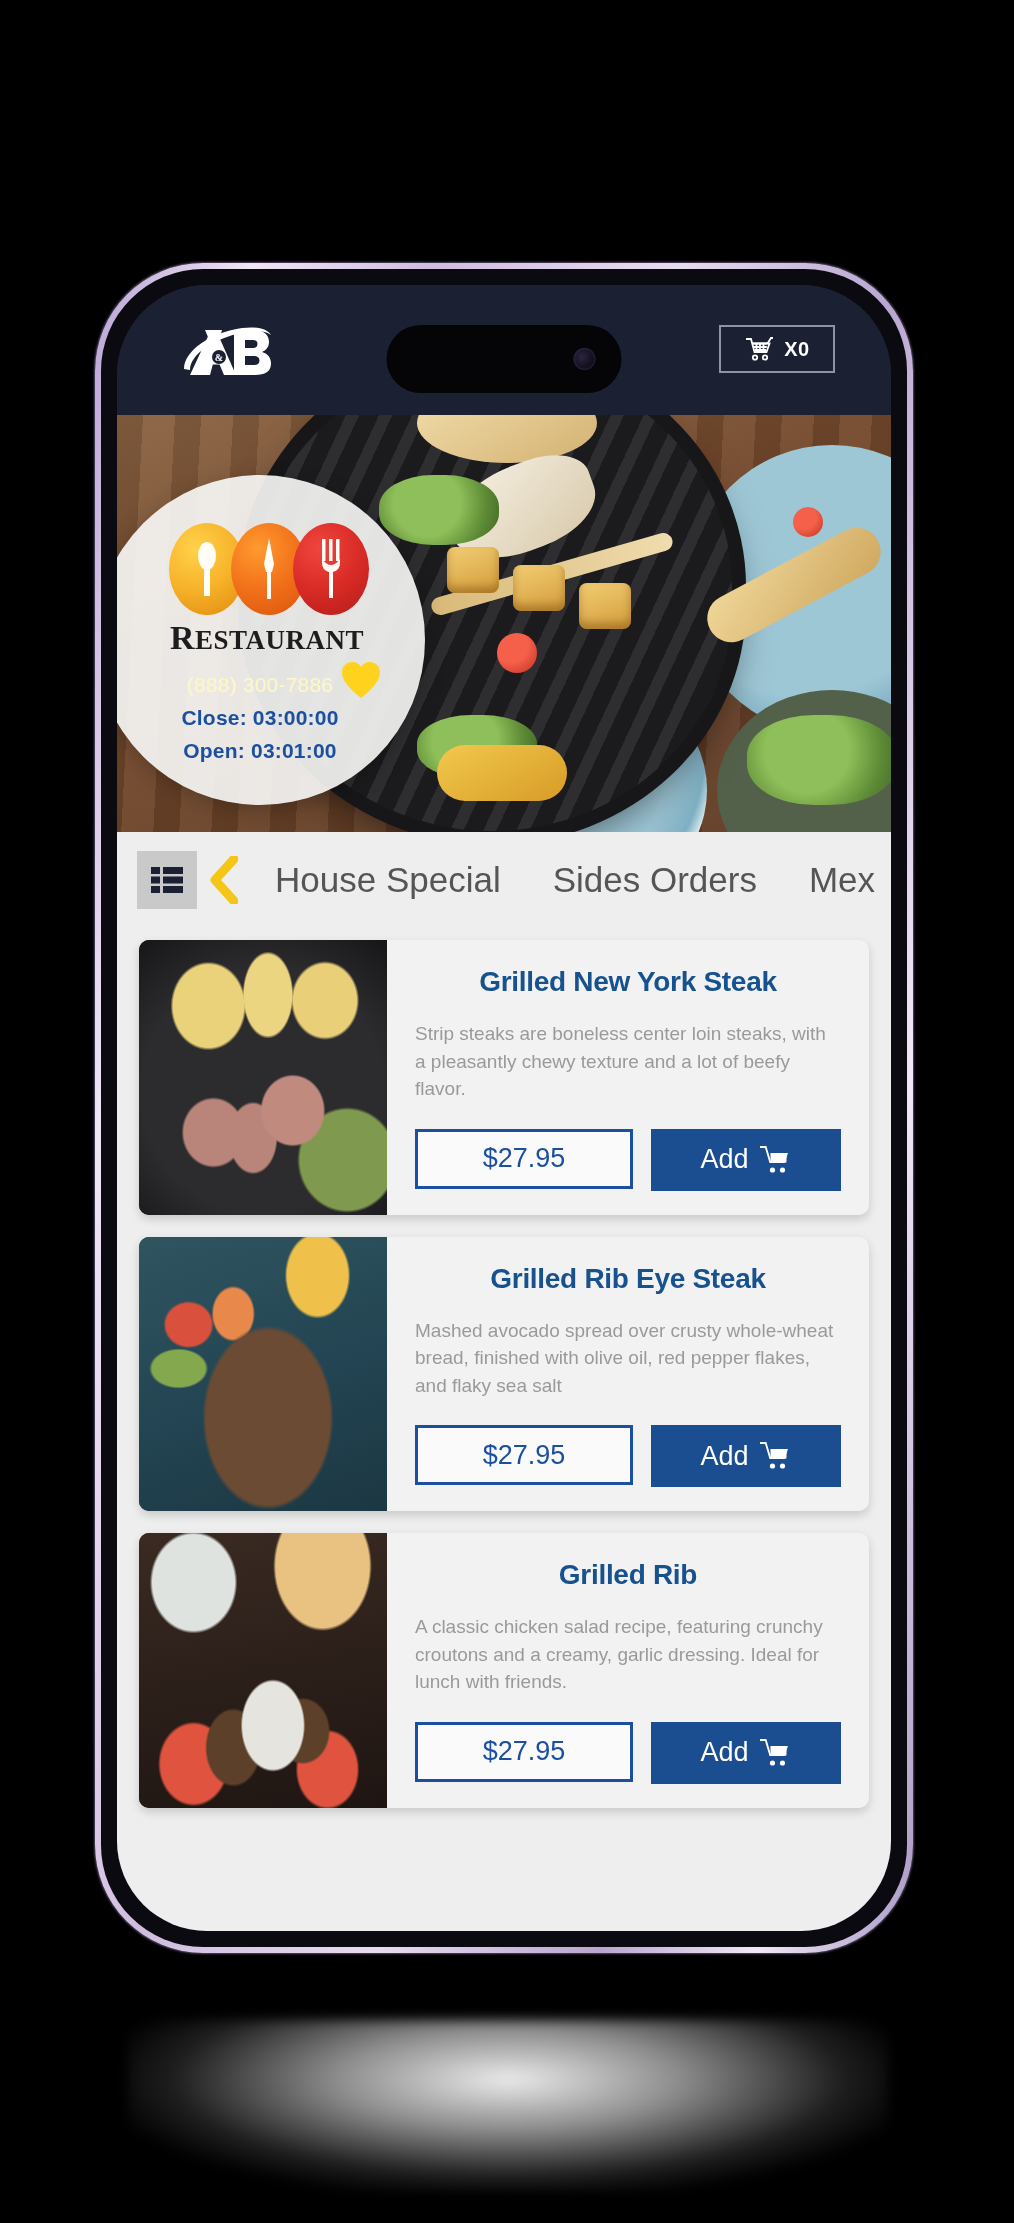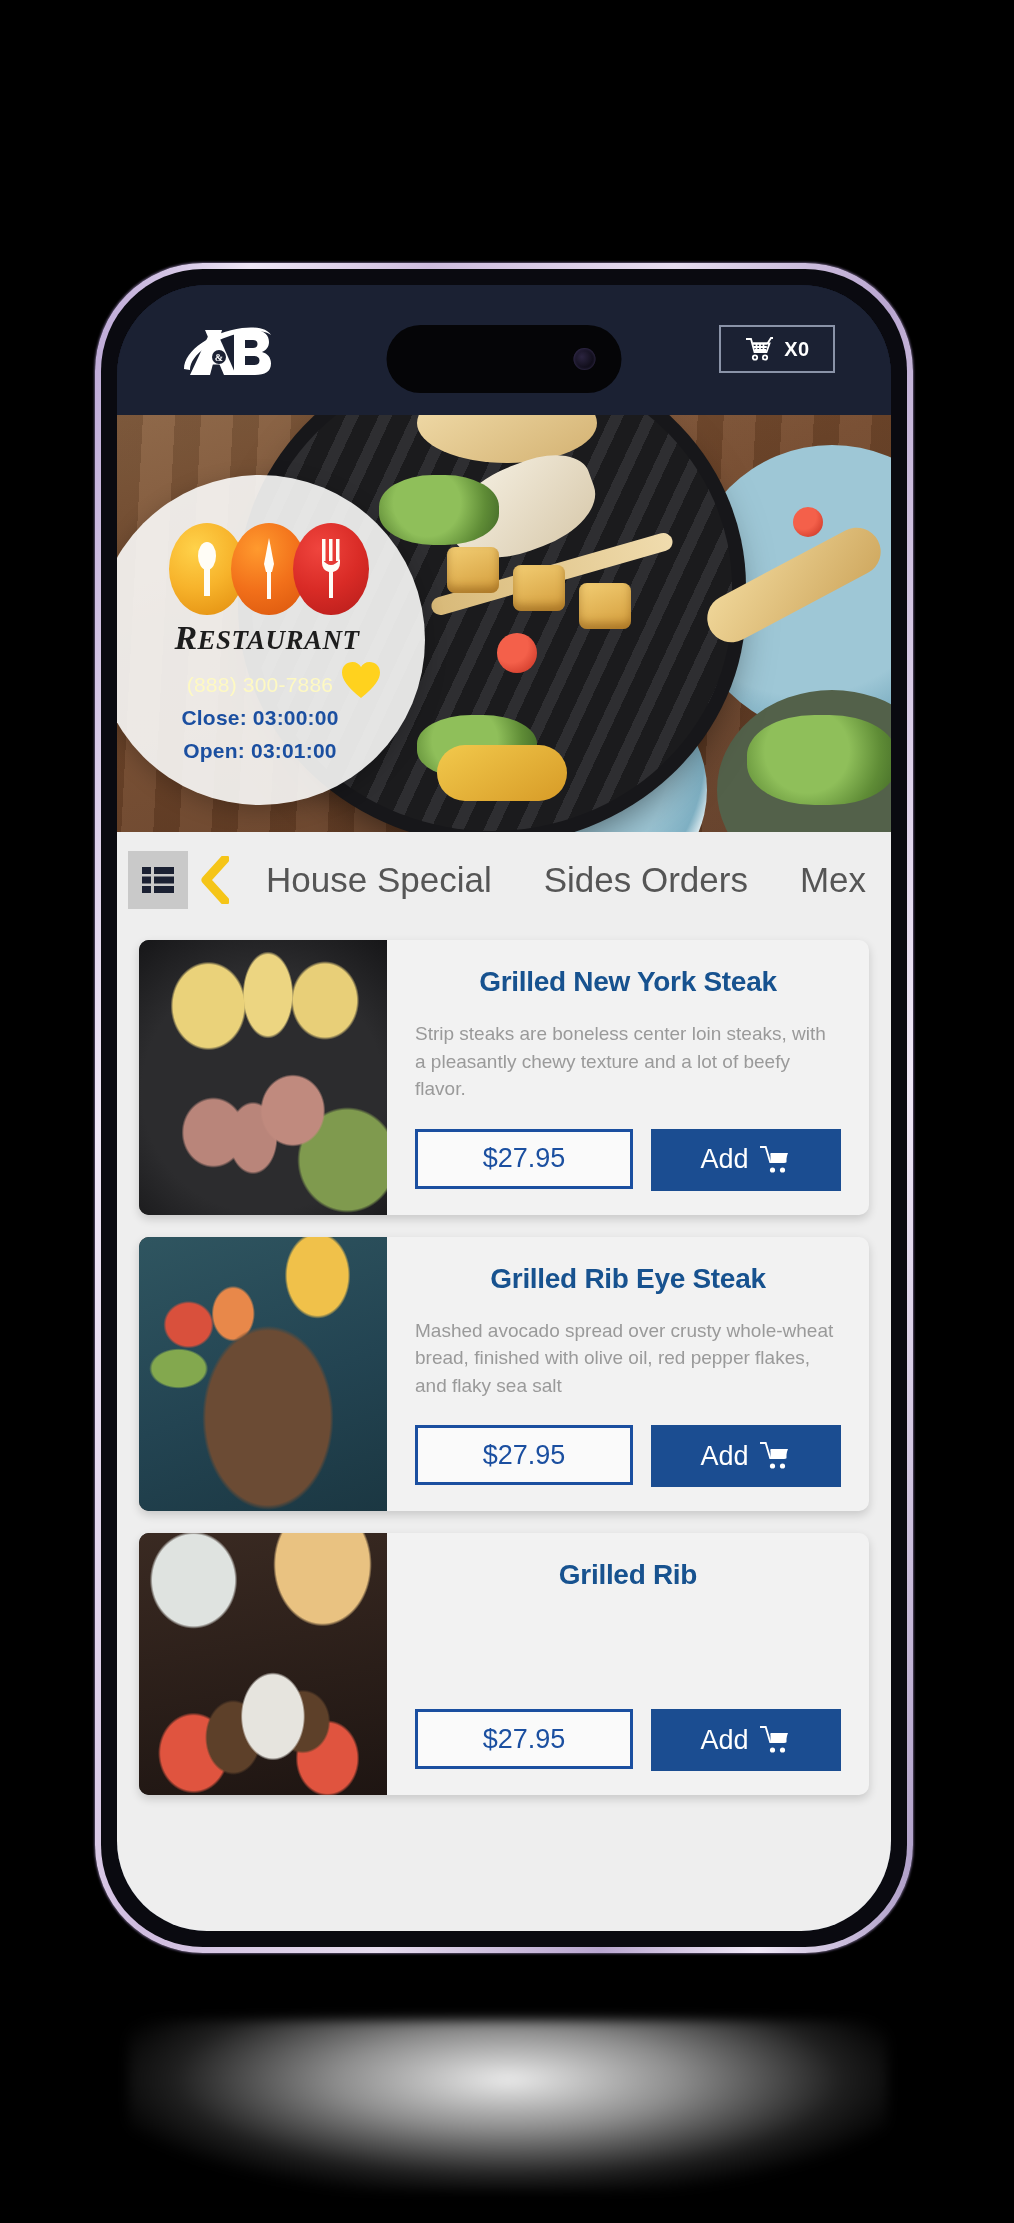--- a/index.html
+++ b/index.html
@@ -114,31 +114,31 @@
   .badge-marks{ display:flex; margin-left:18px; }
   .mark{ width:76px; height:92px; border-radius:50%; margin-left:-14px; position:relative; }
   .mark:first-child{ margin-left:0; }
   .m1{ background:radial-gradient(circle at 35% 28%, #ffd24a 0%, #f7b32b 48%, #e08a0c 100%); }
   .m2{ background:radial-gradient(circle at 35% 28%, #ff9a2e 0%, #f2701a 50%, #d8550c 100%); }
   .m3{ background:radial-gradient(circle at 35% 28%, #f0453e 0%, #d92b26 50%, #b41c1a 100%); }
   .mark svg{ position:absolute; left:50%; top:50%; transform:translate(-50%,-50%); }
   .badge-word{
     font-family:"Liberation Serif", serif;
     font-weight:700; font-size:27px; letter-spacing:.5px;
-    color:#1d1d1d; margin-top:4px; margin-left:14px;font-style:italic;
+    color:#1d1d1d; margin-top:4px; margin-left:14px;
   }
   .badge-word .cap{ font-size:34px; }
   .badge-phone{ margin-top:16px; font-size:21px; color:#fef9c3; letter-spacing:.2px; }
   .badge-line{ margin-top:9px; font-size:21px; font-weight:700; color:#1b4fa0; letter-spacing:.2px; }
   .badge-heart{ position:absolute; right:44px; top:186px; width:40px; height:38px; }
 
   
   .tabbar{
     position:relative; flex:none; height:96px; background:#eeeeee;
-    display:flex; align-items:center; padding-left:11px; gap:0; overflow:hidden;
+    display:flex; align-items:center; padding-left:20px; gap:0; overflow:hidden;
   }
   .grid-btn{
     width:60px; height:58px; background:#c9c9c9; display:flex;
     align-items:center; justify-content:center; flex:none;
   }
   .back-chev{ width:52px; flex:none; display:flex; align-items:center; justify-content:center; }
   .tab{
     font-size:35px; color:#555555; white-space:nowrap; padding:0 26px; flex:none;
   }
   .tab.cut{ padding-right:0; }
@@ -391,20 +391,21 @@
                 </div>
               </div>
             </div>
 
             <div class="card">
               <div class="thumb">
                   <div class="ph t-rib"></div>
                 </div>
               <div class="body">
                 <div class="title">Grilled Rib</div>
+                <div class="desc">A classic chicken salad recipe, featuring crunchy croutons and a creamy, garlic dressing. Ideal for lunch with friends.</div>
                 <div class="actions">
                   <div class="price">$27.95</div>
                   <div class="add">
                     <span>Add</span>
                     <span class="ic">
                       <svg viewBox="0 0 32 28" fill="#ffffff">
                         <path d="M0 2 h5 l4.5 15 h15 l3.5-10 H10.5 l.6 2.4 H25 l-2 6 H11 L6.4 0 H0 Z"></path>
                         <rect x="10.5" y="7.2" width="16" height="9.5" rx="1"></rect>
                         <circle cx="12.5" cy="24" r="2.6"></circle>
                         <circle cx="22.5" cy="24" r="2.6"></circle>

